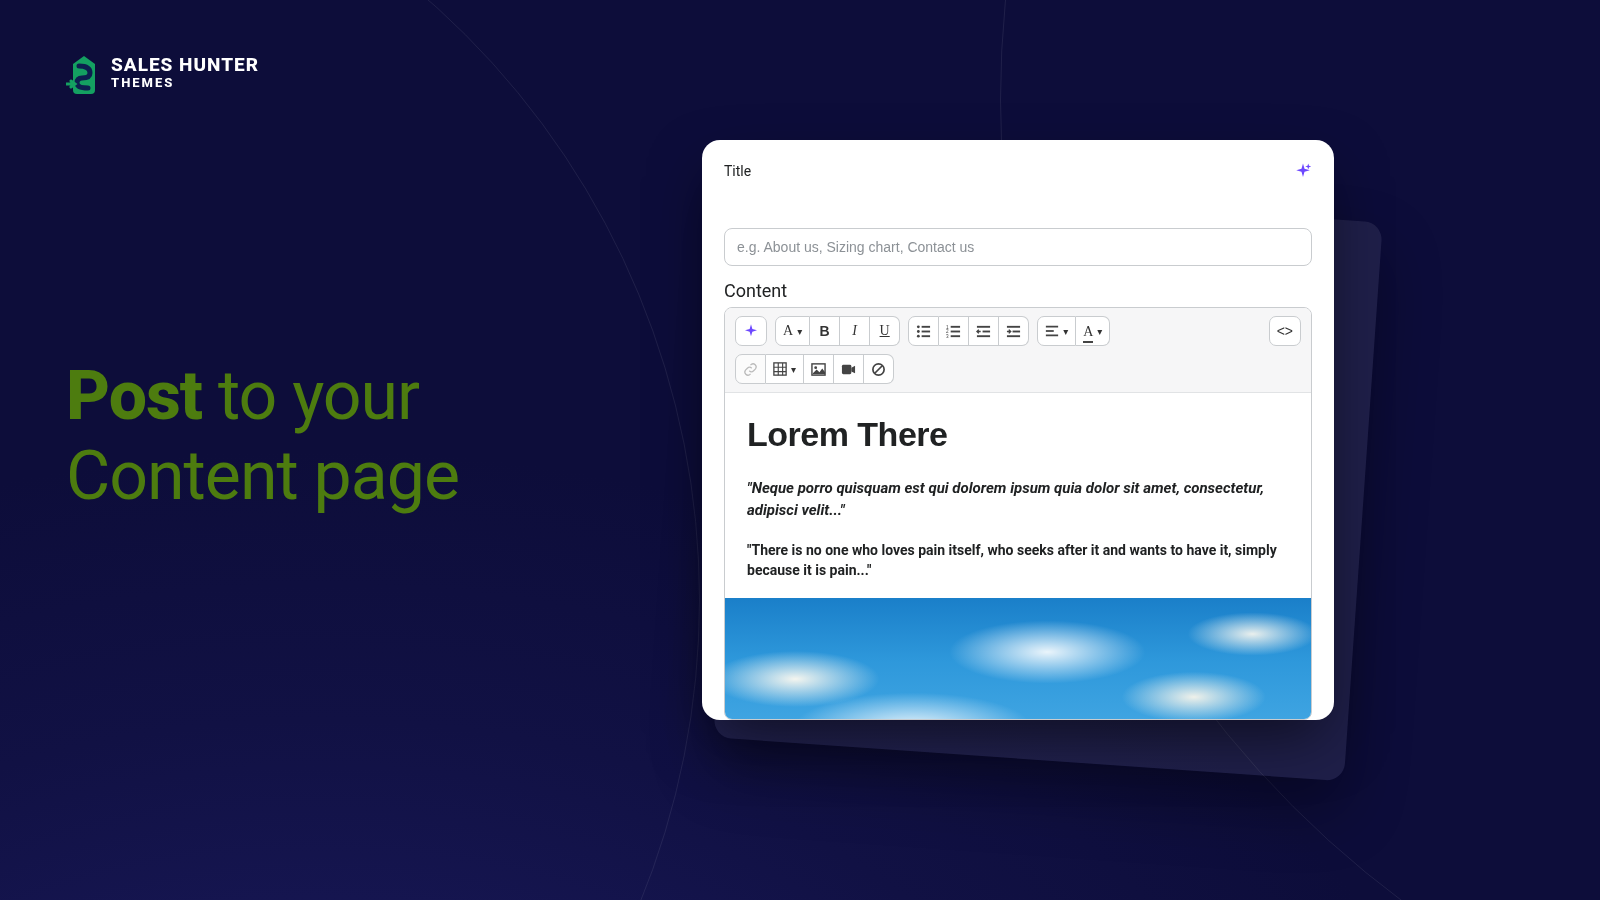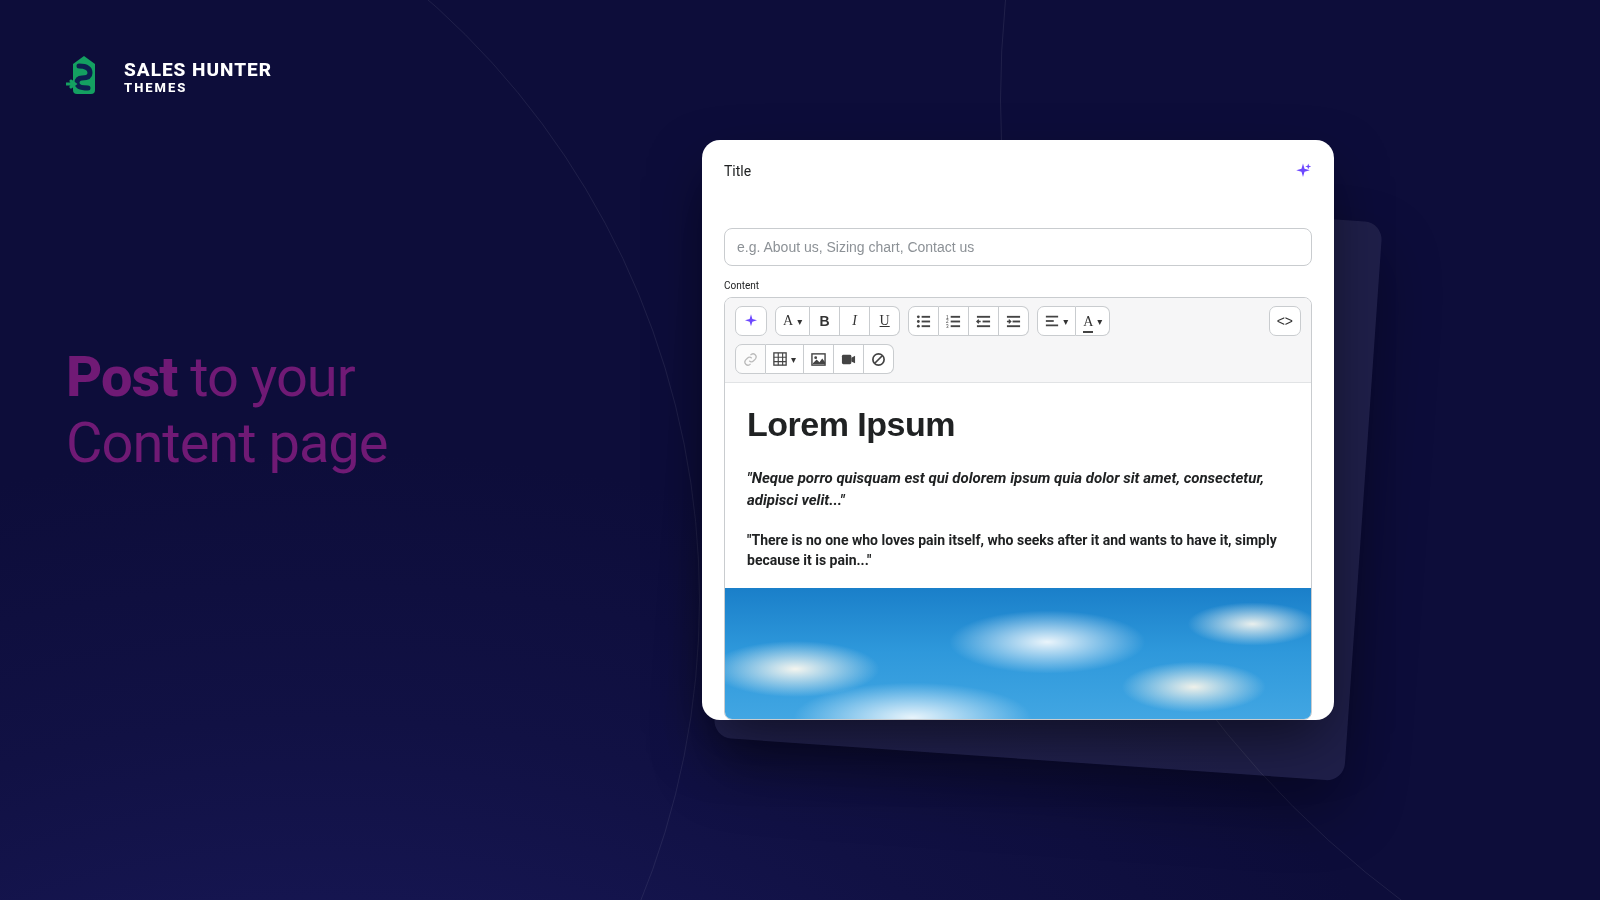--- a/index.html
+++ b/index.html
@@ -8,28 +8,28 @@
     background: radial-gradient(ellipse 1200px 900px at 20% 150%, #2a2a7a 0%, #171755 40%, #111144 70%, #0d0d3a 100%);
     position: relative;
     color: #fff;
   }
   
   .arc { position:absolute; border:1px solid rgba(255,255,255,0.08); border-radius:50%; pointer-events:none; }
   .arc1 { width:1600px; height:1600px; left:-900px; top:-200px; }
   .arc2 { width:2000px; height:2000px; right:-1400px; top:-900px; }
 
   
-  .logo { position:absolute; left:66px; top:54px; display:flex; align-items:flex-end; gap:22px; }
+  .logo { position:absolute; left:66px; top:54px; display:flex; align-items:flex-start; gap:9px; }
   .logo-icon { width:36px; height:42px; position:relative; }
   .logo-txt { line-height:1.15; }
   .logo-line1 { font-weight:800; font-size:19px; letter-spacing:1px; }
   .logo-line2 { font-weight:800; font-size:13px; letter-spacing:2px; }
 
   
-  .headline { position:absolute; left:66px; top:344px; font-size:56px; font-weight:400; line-height:1.18; letter-spacing:-1px; color:#701a75; }
+  .headline { position:absolute; left:66px; top:356px; font-size:68px; font-weight:400; line-height:1.18; letter-spacing:-1px; color:#4d7c0f; }
   .headline .bold { font-weight:800; }
 
   
   .stack { position:absolute; left:702px; top:140px; width:638px; height:580px; }
   .shadow-card {
     position:absolute; left:30px; top:60px; width:632px; height:560px;
     background:rgba(255,255,255,0.08); border-radius:18px; transform:rotate(4deg);
     box-shadow:0 30px 60px rgba(0,0,0,0.35);
   }
   .card {
@@ -43,21 +43,21 @@
 
   .field-row { display:flex; align-items:center; justify-content:space-between; margin-bottom:6px; }
   .field-label { font-size:14px; color:#202223; }
 
   .title-input {
     width:100%; height:38px; border:1px solid #c9cccf; border-radius:8px;
     padding:0 12px; font-size:14px; color:#6d7175; background:#fff;margin-top:42px;
   }
   .title-input::placeholder { color:#8c9196; }
 
-  .content-label { font-size:10px; margin-top:14px; margin-bottom:6px; }
+  .content-label { font-size:18px; margin-top:14px; margin-bottom:6px; }
 
   .editor-wrap { border:1px solid #c9cccf; border-radius:8px; overflow:hidden; flex:1; display:flex; flex-direction:column; }
   .toolbar { background:#f6f6f7; padding:8px 10px; display:flex; flex-direction:column; gap:8px; border-bottom:1px solid #e1e3e5; }
   .tool-row { display:flex; align-items:center; gap:8px; }
   .flex-spacer{flex:1;}
   .btn-group { display:flex; }
   .tbtn {
     height:30px; min-width:30px; padding:0 7px;
     background:#fff; border:1px solid #c9cccf; color:#333;
     display:flex; align-items:center; justify-content:center;
@@ -255,21 +255,21 @@
               <svg width="15" height="15" viewBox="0 0 16 16">
                   <circle cx="8" cy="8" r="6" stroke="#444" stroke-width="1.8" fill="none"></circle>
                   <line x1="4" y1="12" x2="12" y2="4" stroke="#444" stroke-width="1.8"></line>
                 </svg>
             </button>
           </div>
         </div>
       </div>
 
       <div class="editor-body">
-        <div class="doc-h1">Lorem Ipsum</div>
+        <div class="doc-h1">Lorem There</div>
         <div class="doc-quote1">"Neque porro quisquam est qui dolorem ipsum quia dolor sit amet, consectetur, adipisci velit..."</div>
         <div class="doc-quote2">"There is no one who loves pain itself, who seeks after it and wants to have it, simply because it is pain..."</div>
         <div class="sky"></div>
       </div>
     </div>
 
   </div>
 </div>
 
 </body></html>

